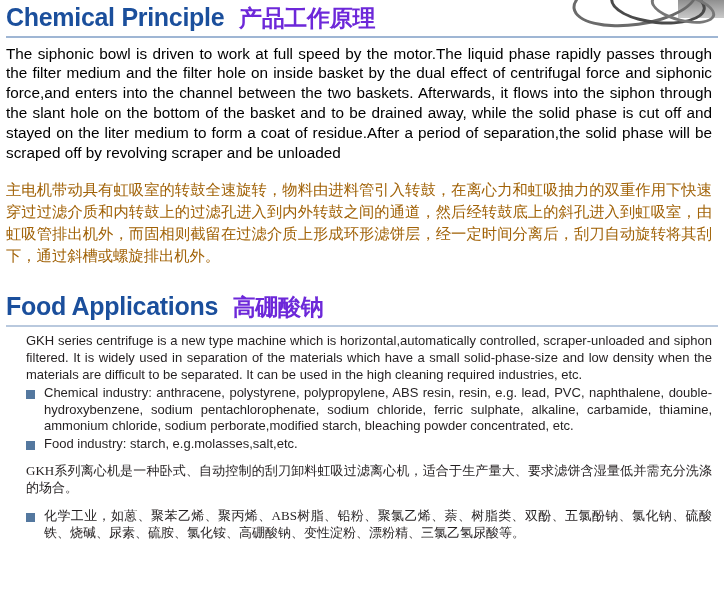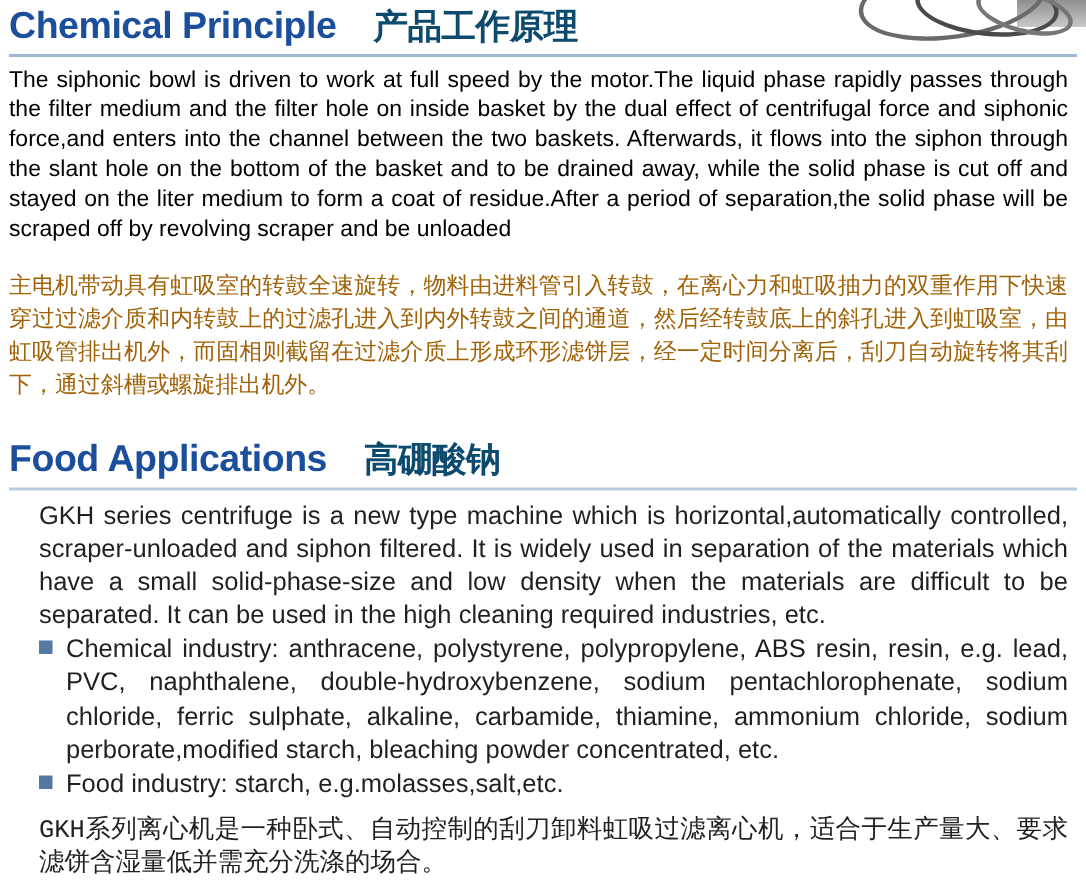--- a/index.html
+++ b/index.html
@@ -71,22 +71,22 @@
     margin: 0;
     letter-spacing: -0.3px;
     line-height: 1.1;
   }
   .title-block {
     padding: 4px 14px 0 6px;
   }
   .title-cn {
     font-size: 23px;
     font-weight: bold;
-    color: #0c4a6e;
-    margin-left: 18px;
+    color: #6d28d9;
+    margin-left: 8px;
   }
   .rule {
     height: 2px;
     background: #9fb6d4;
     margin: 4px 6px 6px 6px;
   }
   .rule.light {
     background: #b9c9de;
   }
 
@@ -110,40 +110,40 @@
   .gap-sm { height: 10px; }
   .gap-md { height: 16px; }
   .gap-lg { height: 22px; }
 
   .apps-body {
     padding-left: 26px;
     padding-right: 12px;
   }
   .apps-body p {
     margin: 0;
-    font-size: 17px;
+    font-size: 13px;
     line-height: 1.30;
     text-align: justify;
   }
   .bullet-row {
     position: relative;
     padding-left: 18px;
     margin-top: 1px;
   }
   .bullet-mark {
     position: absolute;
     left: 0;
     top: 5px;
     width: 9px;
     height: 9px;
     background: #54789f;
     display: inline-block;
   }
   .cn-text {
-    font-family: Liberation Mono, monospace;
+    font-family: Liberation Serif, serif;
     line-height: 1.42;
   }
 </style>
 </head>
 <body>
 
 <div class="page">
 
   <div class="photo-corner">
     <div class="grey-block"></div>

